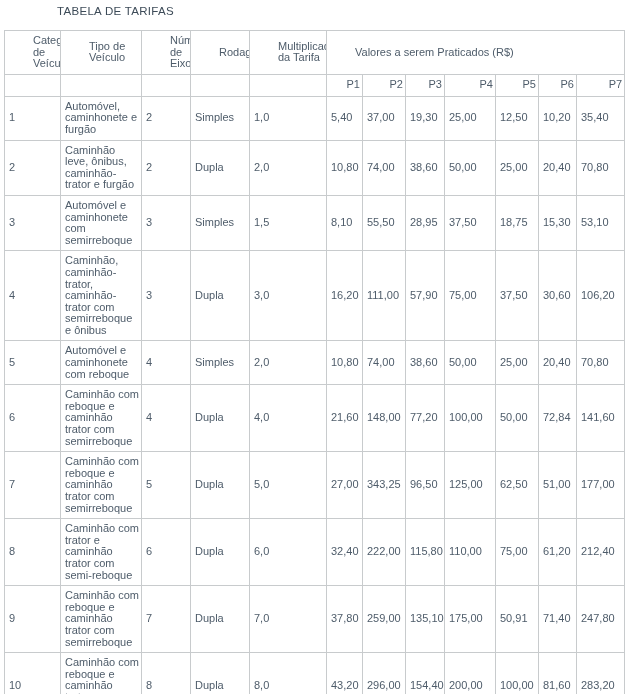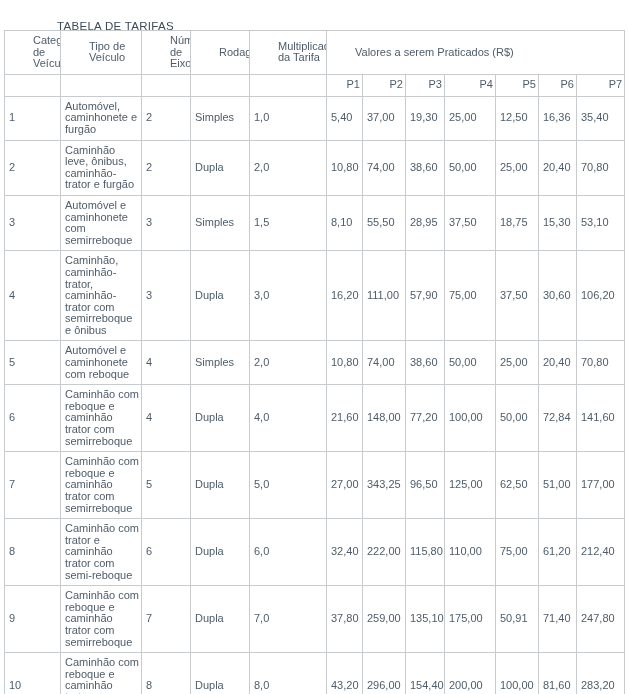--- a/index.html
+++ b/index.html
@@ -15,21 +15,21 @@
   }
   .page {
     position: relative;
     width: 628px;
     height: 694px;
     background: #ffffff;
   }
   .title {
     position: absolute;
     left: 57px;
-    top: 20px;
+    top: 5px;
     font-size: 11.5px;
     letter-spacing: 0.3px;
     color: #3d4b58;
     font-weight: normal;
   }
   table.tariff {
     position: absolute;
     left: 4px;
     top: 30px;
     width: 620px;
@@ -107,21 +107,21 @@
         <td>1</td>
         <td>Automóvel, caminhonete e furgão</td>
         <td>2</td>
         <td>Simples</td>
         <td>1,0</td>
         <td>5,40</td>
         <td>37,00</td>
         <td>19,30</td>
         <td>25,00</td>
         <td>12,50</td>
-        <td>16,36</td>
+        <td>10,20</td>
         <td>35,40</td>
       </tr>
       <tr>
         <td>2</td>
         <td>Caminhão leve, ônibus, caminhão-trator e furgão</td>
         <td>2</td>
         <td>Dupla</td>
         <td>2,0</td>
         <td>10,80</td>
         <td>74,00</td>

